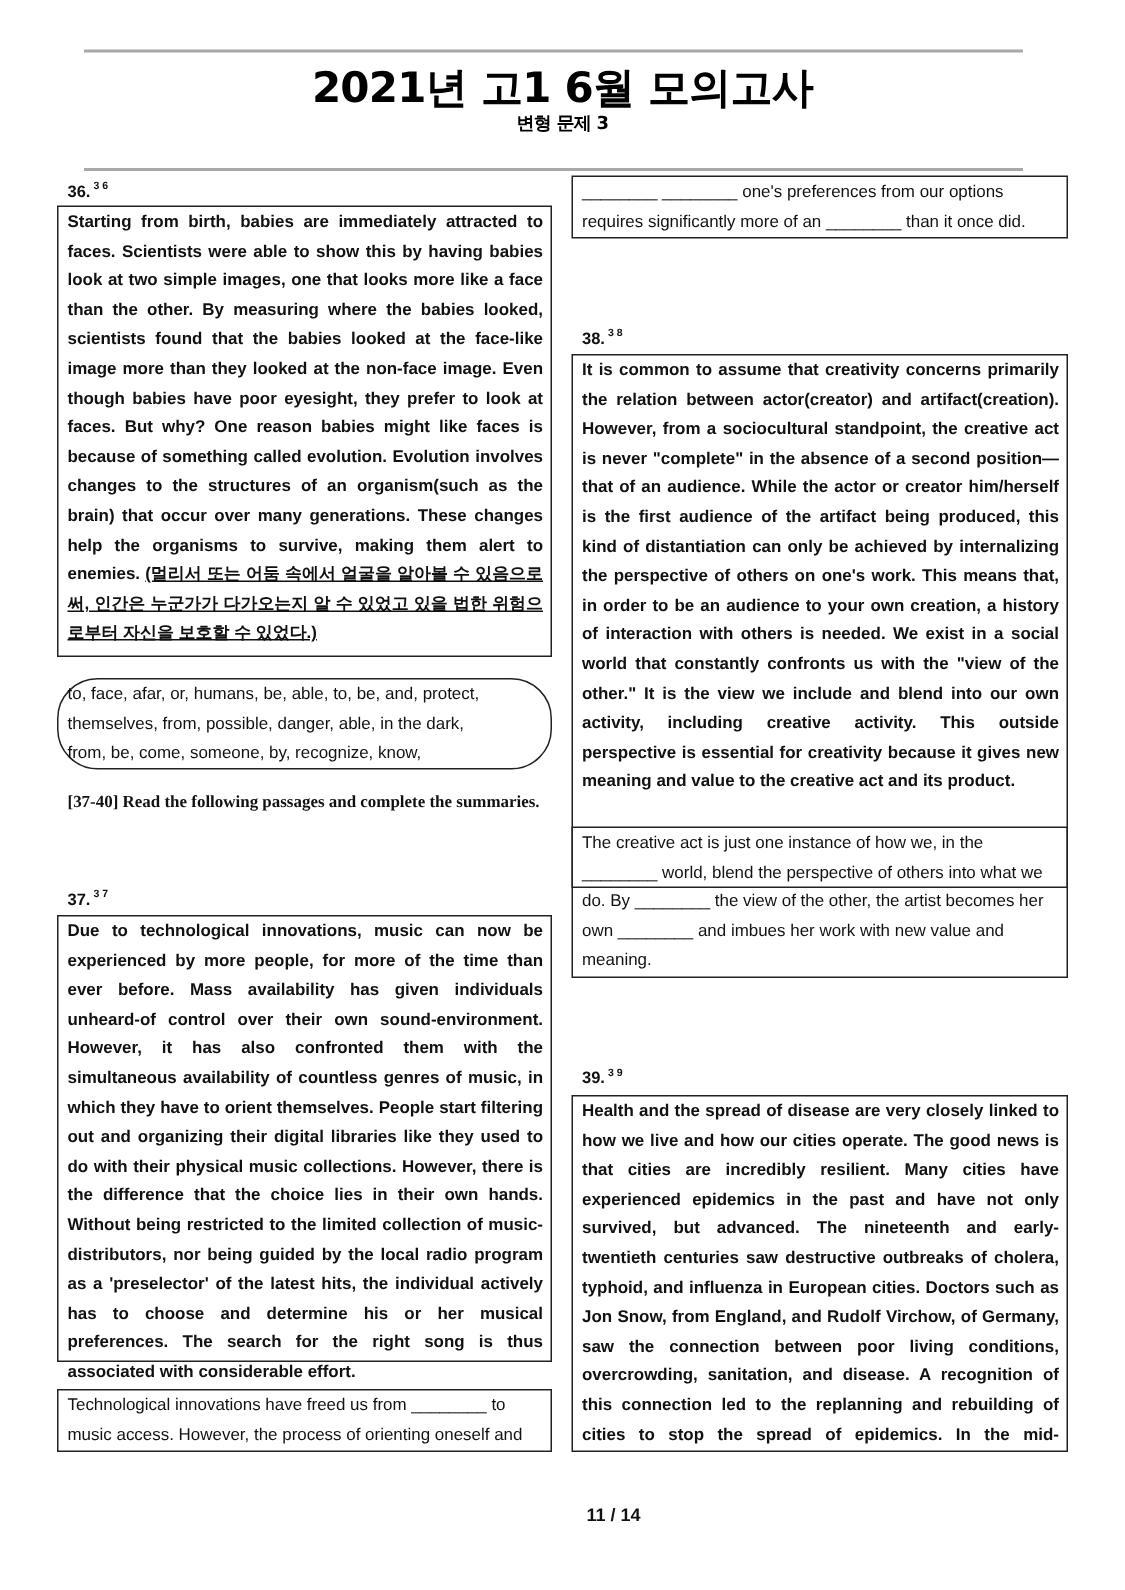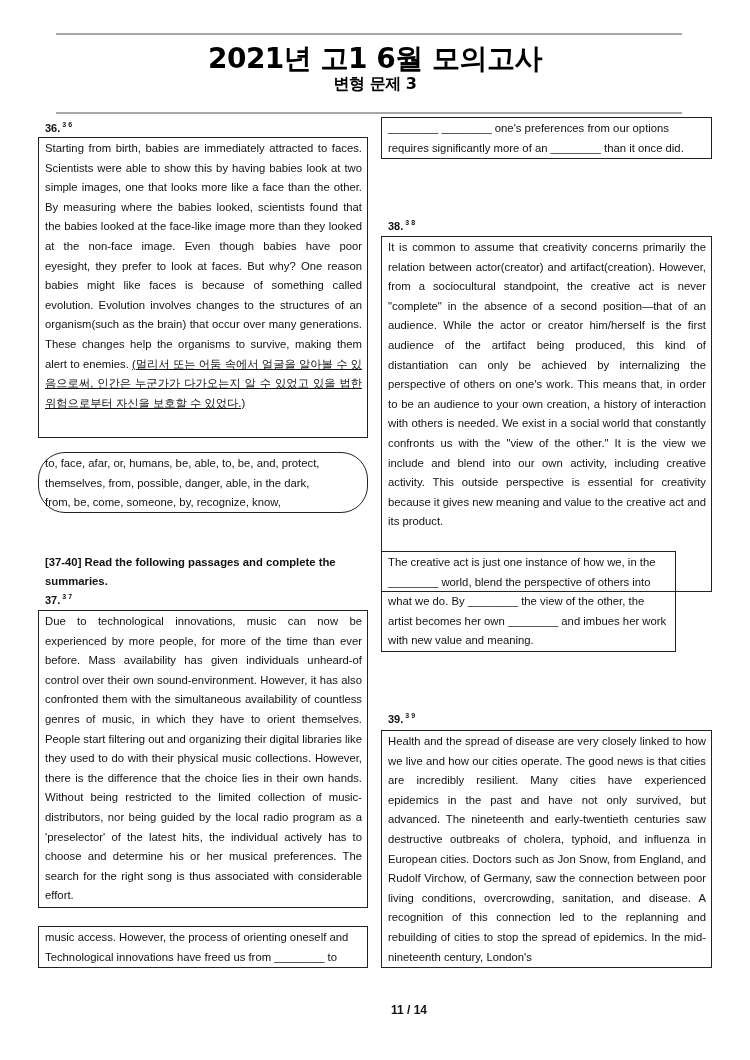--- a/index.html
+++ b/index.html
@@ -2,27 +2,27 @@
 <html><head>
 <meta charset="utf-8">
 <style>
   html, body { margin: 0; padding: 0; background: #ffffff; }
   body { width: 750px; height: 1060px; position: relative; overflow: hidden;
          font-family: "DejaVu Sans", "Liberation Sans", sans-serif; color: #111; }
   .rule { position: absolute; left: 56px; width: 626px; height: 0; border-top: 2px solid #a8a8a8; }
   .title { position: absolute; left: 0; width: 750px; text-align: center; font-weight: bold;
            font-family: "DejaVu Sans", sans-serif; color: #000; letter-spacing: -0.5px; }
   .title.main { top: 40px; font-size: 28px; }
-  .title.sub { top: 74px; font-size: 16px; }
+  .title.sub { top: 74px; font-size: 12px; }
   .qlabel { position: absolute; font-size: 11px; font-weight: bold; font-family: "Liberation Sans", sans-serif; }
   .qlabel sup { font-size: 7px; margin-left: 2px; vertical-align: 5px; }
   .box { position: absolute; border: 1.5px solid #222; box-sizing: border-box;
          padding: 1px 5px 0 6px; font-family: "Liberation Sans", sans-serif;
          font-size: 11.3px; line-height: 19.6px; }
-  .just { text-align: justify; text-align-last: left; }
+  .just { text-align: justify; text-align-last: left; font-weight: bold; }
   .left-txt { text-align: left; }
   .ul { text-decoration: underline; }
   .section { position: absolute; font-family: "Liberation Sans", sans-serif;
              font-weight: bold; font-size: 11.3px; line-height: 19px; }
   .pagenum { position: absolute; top: 1003px; left: 0; width: 750px; text-align: center;
              font-family: "Liberation Sans", sans-serif; font-weight: bold; font-size: 12px; margin-left: 34px; }
 </style>
 </head>
 <body>
 
@@ -36,45 +36,45 @@
 </div>
 <div class="box just" style="left:38px; top:137px; width:330px; height:301px;">
   <span>Starting from birth, babies are immediately attracted to faces. Scientists were able to show this by having babies look at two simple images, one that looks more like a face than the other. By measuring where the babies looked, scientists found that the babies looked at the face-like image more than they looked at the non-face image. Even though babies have poor eyesight, they prefer to look at faces. But why? One reason babies might like faces is because of something called evolution. Evolution involves changes to the structures of an organism(such as the brain) that occur over many generations. These changes help the organisms to survive, making them alert to enemies. </span><span class="ul">(멀리서 또는 어둠 속에서 얼굴을 알아볼 수 있음으로써, 인간은 누군가가 다가오는지 알 수 있었고 있을 법한 위험으로부터 자신을 보호할 수 있었다.)</span>
 </div>
 <div class="box left-txt" style="left:38px; top:452px; width:330px; height:61px;border-radius:27px;">
   <div>to, face, afar, or, humans, be, able, to, be, and, protect,</div>
   <div>themselves, from, possible, danger, able, in the dark,</div>
   <div>from, be, come, someone, by, recognize, know,</div>
 </div>
 
-<div class="section" style="left:45px; top:553px; width:320px;">[37-40] Read the following passages and complete the summaries.</div>
+<div class="section" style="left:45px; top:526px; width:320px;font-family:Liberation Serif, serif;">[37-40] Read the following passages and complete the summaries.</div>
 
 <div class="qlabel" style="left:45px; top:593px;">
   <span>37.</span><sup>3 7</sup>
 </div>
 <div class="box just" style="left:38px; top:610px; width:330px; height:298px;">
   <span>Due to technological innovations, music can now be experienced by more people, for more of the time than ever before. Mass availability has given individuals unheard-of control over their own sound-environment. However, it has also confronted them with the simultaneous availability of countless genres of music, in which they have to orient themselves. People start filtering out and organizing their digital libraries like they used to do with their physical music collections. However, there is the difference that the choice lies in their own hands. Without being restricted to the limited collection of music-distributors, nor being guided by the local radio program as a 'preselector' of the latest hits, the individual actively has to choose and determine his or her musical preferences. The search for the right song is thus associated with considerable effort.</span>
 </div>
 <div class="box left-txt" style="left:38px; top:926px; width:330px; height:42px;">
+  <div>Technological innovations have freed us from ________ to</div>
   <div>music access. However, the process of orienting oneself and</div>
-  <div>Technological innovations have freed us from ________ to</div>
 </div>
 
 <div class="box left-txt" style="left:381px; top:117px; width:331px; height:42px;">
   <div>________ ________ one's preferences from our options</div>
   <div>requires significantly more of an ________ than it once did.</div>
 </div>
 
 <div class="qlabel" style="left:388px; top:219px;">
   <span>38.</span><sup>3 8</sup>
 </div>
 <div class="box just" style="left:381px; top:236px; width:331px; height:356px;">
   <span>It is common to assume that creativity concerns primarily the relation between actor(creator) and artifact(creation). However, from a sociocultural standpoint, the creative act is never "complete" in the absence of a second position—that of an audience. While the actor or creator him/herself is the first audience of the artifact being produced, this kind of distantiation can only be achieved by internalizing the perspective of others on one's work. This means that, in order to be an audience to your own creation, a history of interaction with others is needed. We exist in a social world that constantly confronts us with the "view of the other." It is the view we include and blend into our own activity, including creative activity. This outside perspective is essential for creativity because it gives new meaning and value to the creative act and its product.</span>
 </div>
-<div class="box left-txt" style="left:381px; top:551px; width:295px; height:101px;">
+<div class="box left-txt" style="left:381px; top:551px; width:331px; height:101px;">
   <span>The creative act is just one instance of how we, in the ________ world, blend the perspective of others into what we do. By ________ the view of the other, the artist becomes her own ________ and imbues her work with new value and meaning.</span>
 </div>
 
 <div class="qlabel" style="left:388px; top:712px;">
   <span>39.</span><sup>3 9</sup>
 </div>
 <div class="box just" style="left:381px; top:730px; width:331px; height:238px; overflow:hidden;">
   <span>Health and the spread of disease are very closely linked to how we live and how our cities operate. The good news is that cities are incredibly resilient. Many cities have experienced epidemics in the past and have not only survived, but advanced. The nineteenth and early-twentieth centuries saw destructive outbreaks of cholera, typhoid, and influenza in European cities. Doctors such as Jon Snow, from England, and Rudolf Virchow, of Germany, saw the connection between poor living conditions, overcrowding, sanitation, and disease. A recognition of this connection led to the replanning and rebuilding of cities to stop the spread of epidemics. In the mid-nineteenth century, London's</span>
 </div>
 

